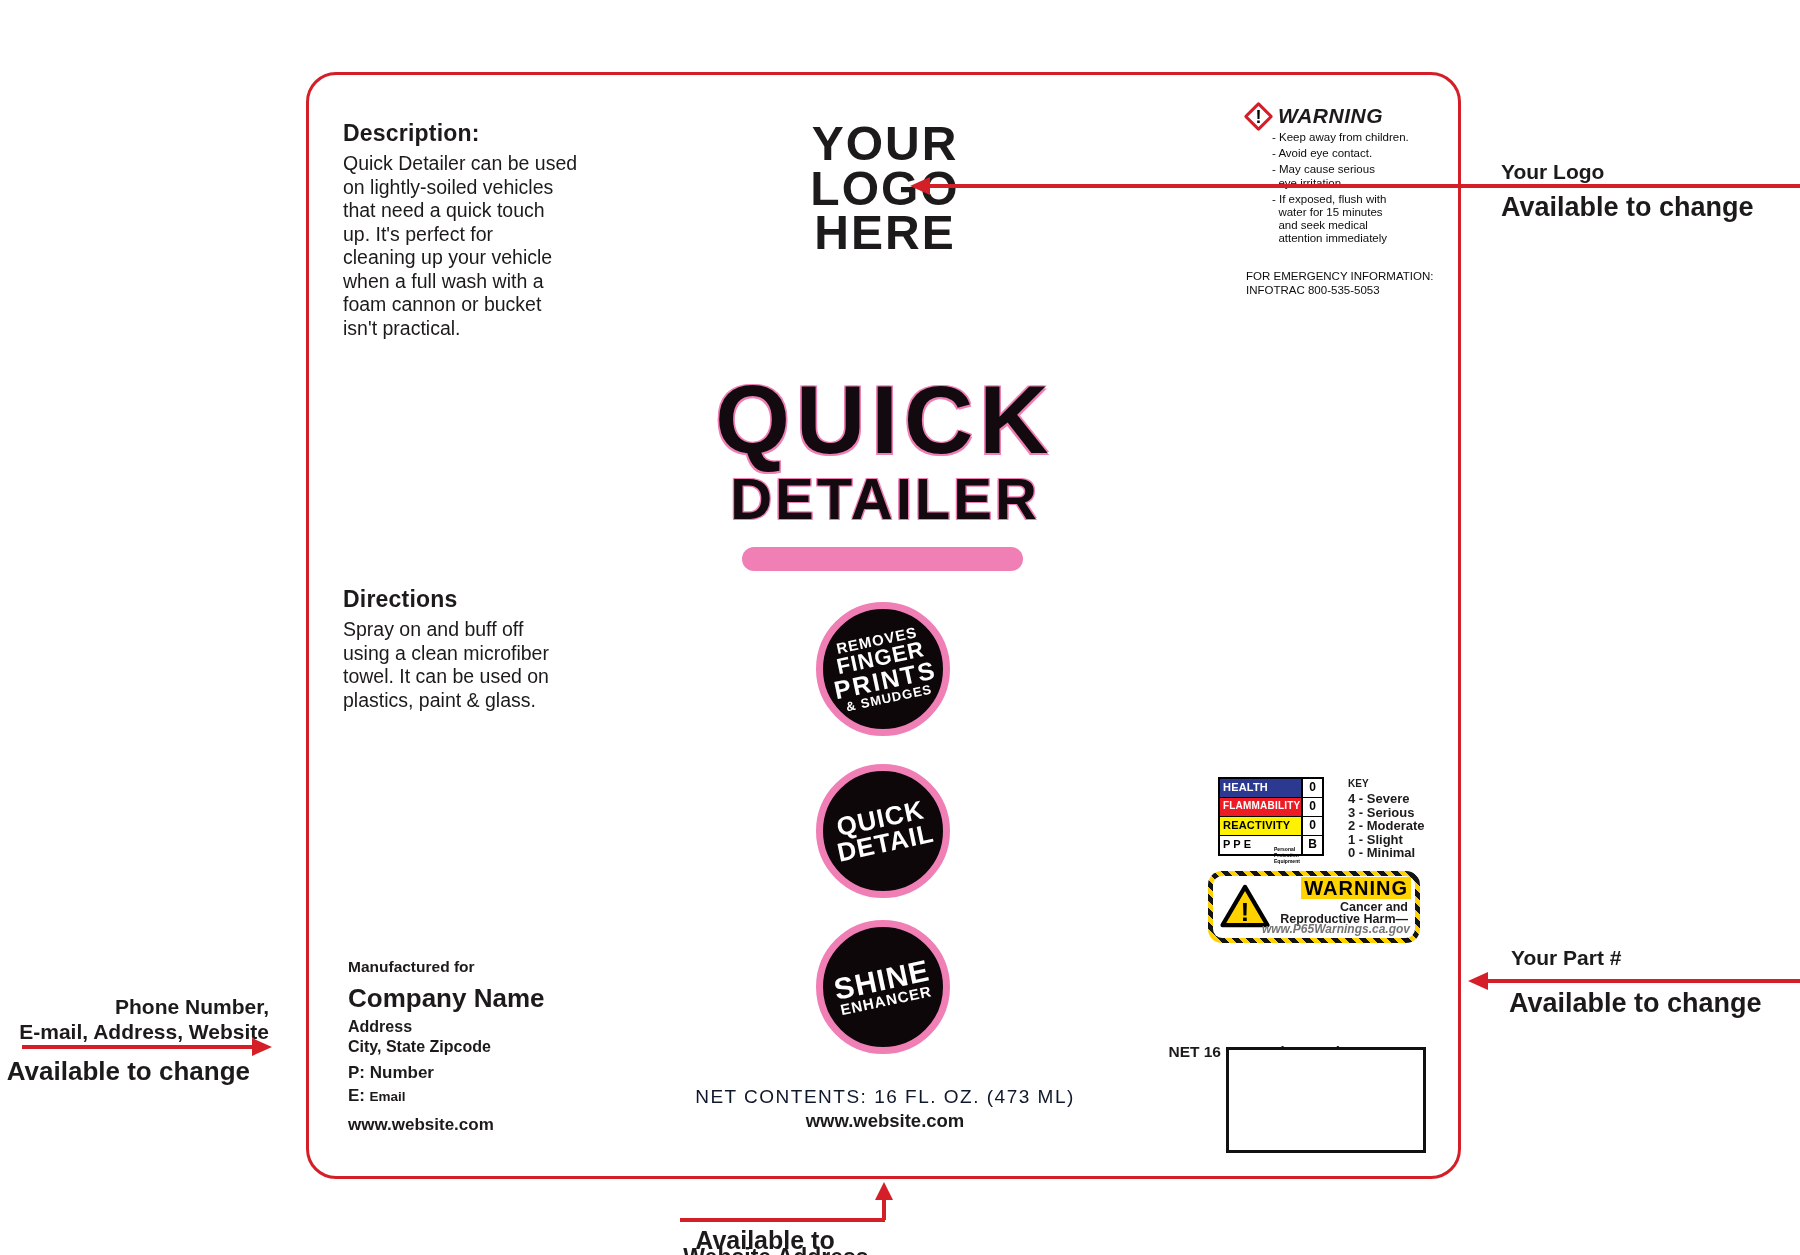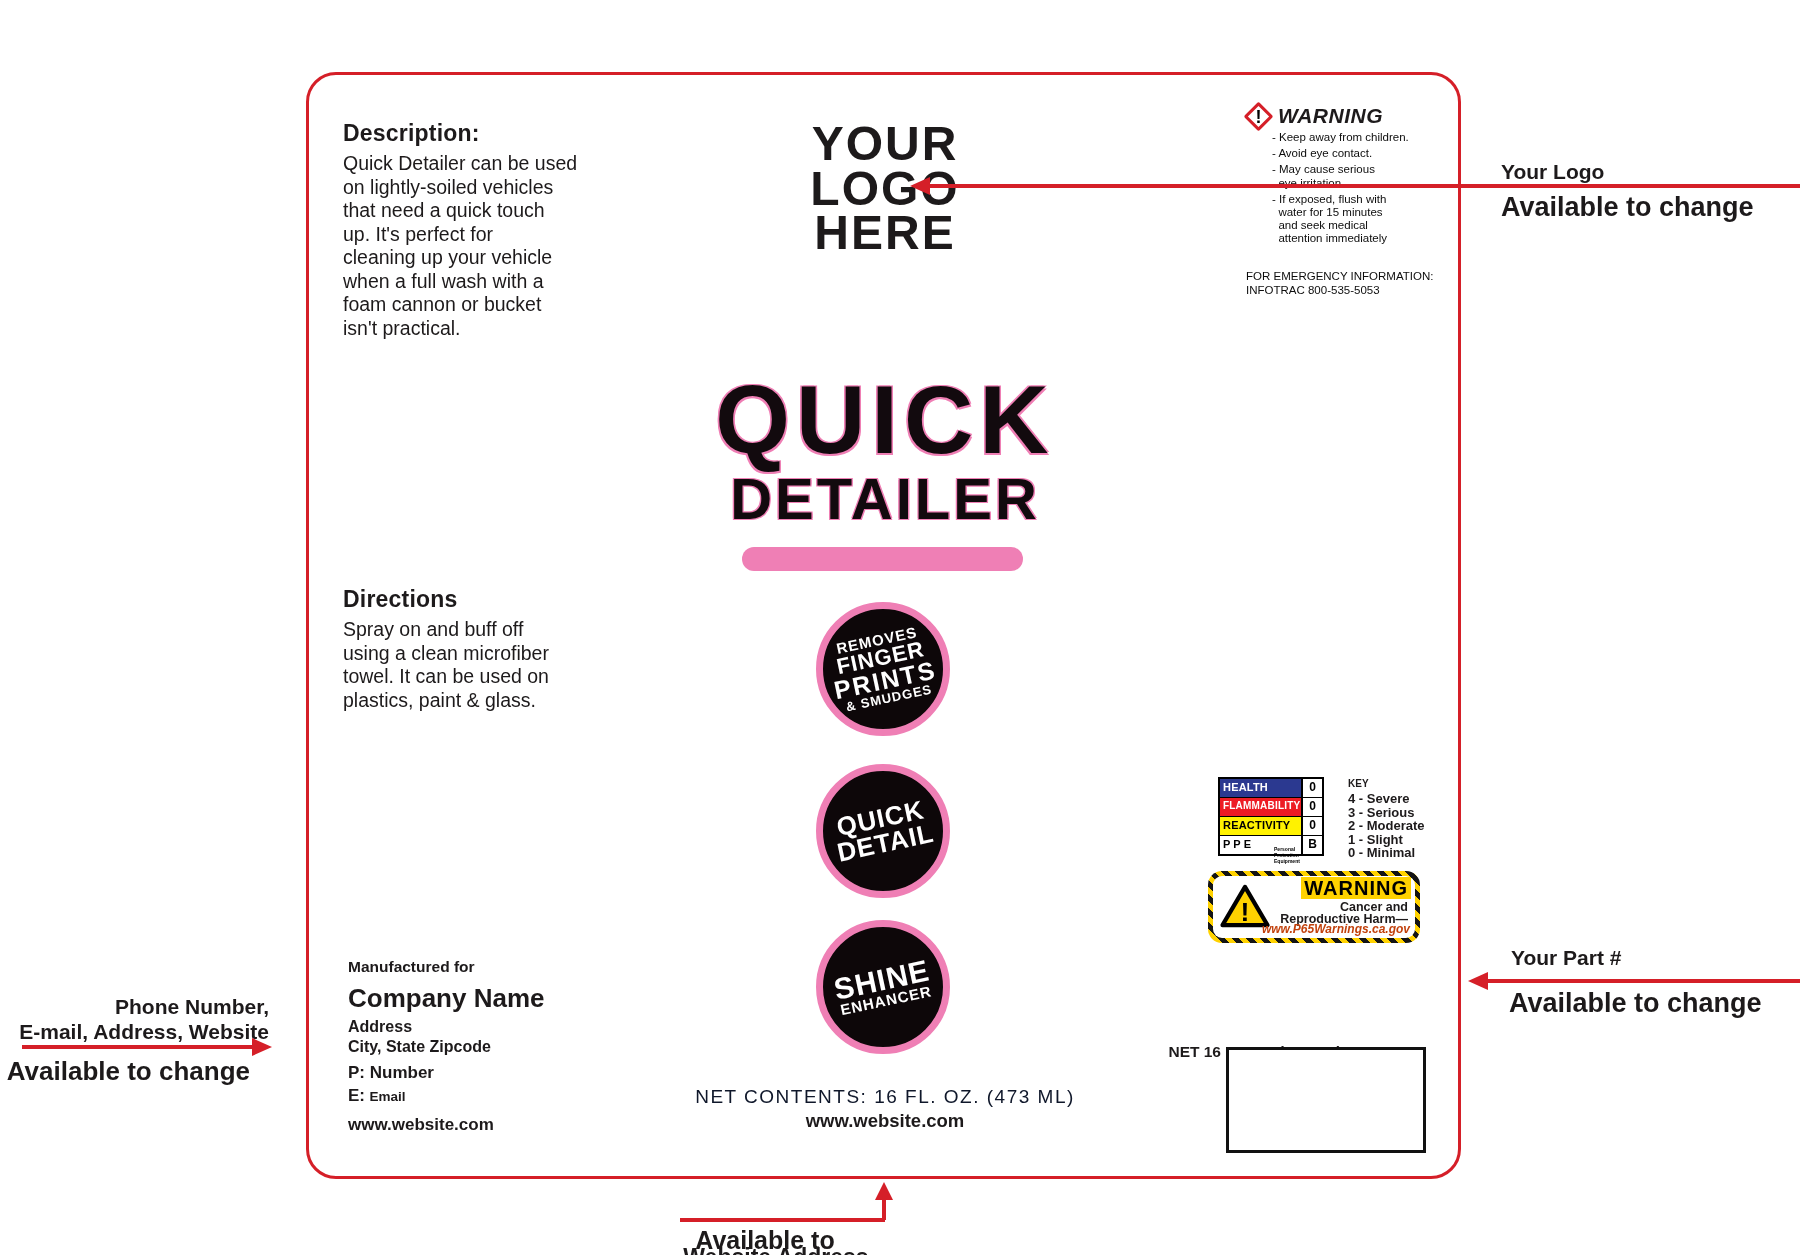--- a/index.html
+++ b/index.html
@@ -74,21 +74,21 @@
   .key-title{font-size:10px; font-weight:800; margin-bottom:3px;}
   .key-item{font-size:13px; font-weight:800; line-height:13.5px;}
 
   .p65{left:1208px; top:871px; width:212px; height:72px; border-radius:14px; padding:5px;
        background:repeating-linear-gradient(45deg,#141414 0 5px,var(--p65_yellow) 5px 10px);}
   .p65-inner{width:100%; height:100%; background:#fff; border-radius:9px; position:relative;}
   .p65-tri{position:absolute; left:7px; top:7px;}
   .p65-title{position:absolute; right:4px; top:1px; background:var(--p65_yellow); color:#000; font-size:20px; font-weight:800; letter-spacing:1px; padding:0 3px; line-height:22px;}
   .p65-l1{position:absolute; right:7px; top:25px; font-size:12.5px; font-weight:800; line-height:12px;}
   .p65-l2{position:absolute; right:7px; top:37px; font-size:12.5px; font-weight:800; line-height:12px;}
-  .p65-url{position:absolute; right:5px; bottom:2px; font-size:12px; font-style:italic; font-weight:600; color:#c2410c;}
+  .p65-url{position:absolute; right:5px; bottom:2px; font-size:12px; font-style:italic; font-weight:600; color:#737373;}
 
   .net16{left:1164px; top:999px; width:182px; text-align:center; font-size:15.5px; font-weight:800;margin-top:44px;}
   .barcode-box{left:1226px; top:1047px; width:200px; height:106px; border:3px solid #111; background:#fff;}
 
   .ann-title{font-size:21px; font-weight:800;}
   .ann-sub{font-size:27px; font-weight:800;}
   .arrow-line{background:var(--red); height:3.5px;}
   .arrow-v{background:var(--red); width:3.5px;}
   .head-left{width:0; height:0; border-top:9px solid transparent; border-bottom:9px solid transparent; border-right:20px solid var(--red);}
   .head-right{width:0; height:0; border-top:9px solid transparent; border-bottom:9px solid transparent; border-left:20px solid var(--red);}

